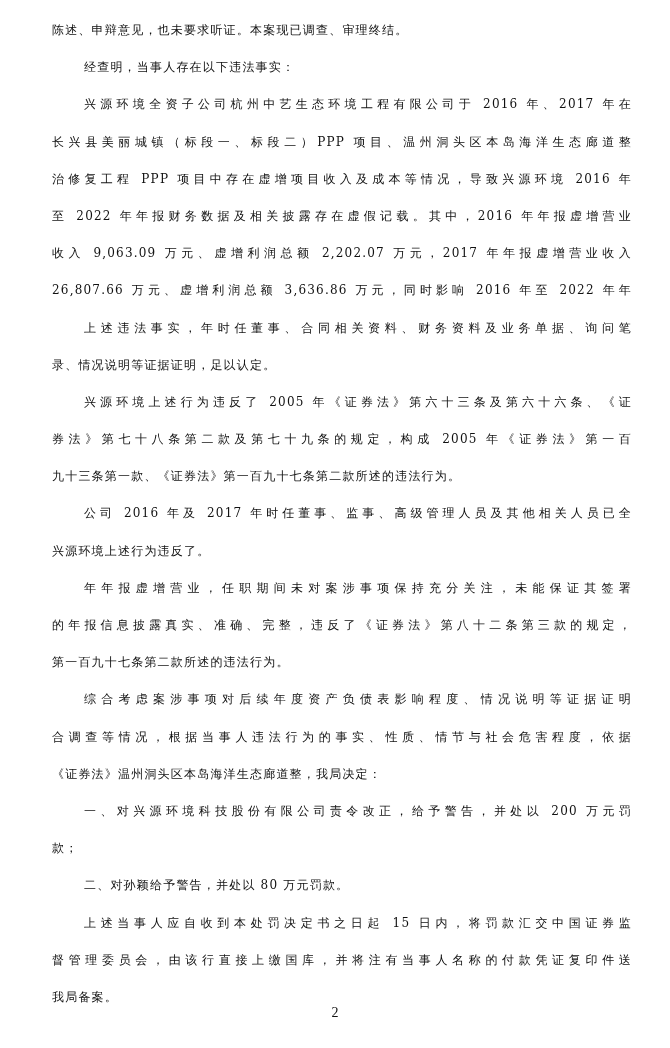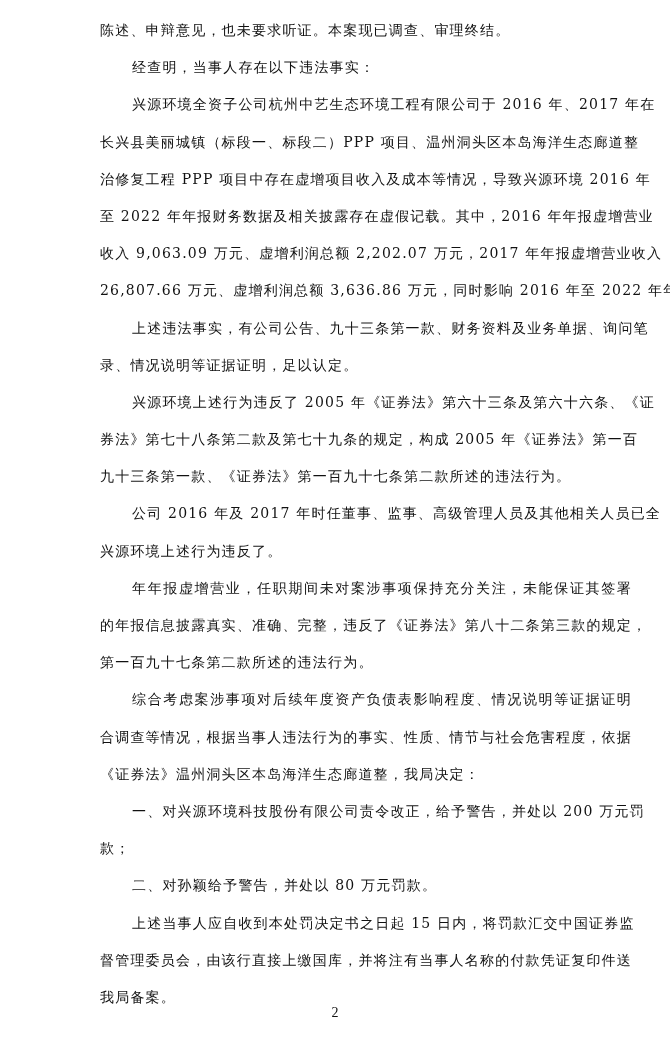--- a/index.html
+++ b/index.html
@@ -17,26 +17,25 @@
     }
     .page {
       position: absolute;
       left: 52px;
       top: 12px;
       width: 580px;
     }
     .line {
       height: 37.2px;
       line-height: 37.2px;
-      font-size: 14px;
+      font-size: 12px;
       white-space: nowrap;
       letter-spacing: 1.2px;
       text-align: justify;
       text-align-last: justify;
-      margin-left: 48px;
     }
     .line.last {
       text-align-last: left;
     }
     .line.indent {
       padding-left: 32px;
     }
     .page-number {
       position: absolute;
       left: 0;
@@ -53,21 +52,21 @@
 
 <div class="page">
   <div class="line last">陈述、申辩意见，也未要求听证。本案现已调查、审理终结。</div>
   <div class="line indent last">经查明，当事人存在以下违法事实：</div>
   <div class="line indent">兴源环境全资子公司杭州中艺生态环境工程有限公司于 2016 年、2017 年在</div>
   <div class="line">长兴县美丽城镇（标段一、标段二）PPP 项目、温州洞头区本岛海洋生态廊道整</div>
   <div class="line">治修复工程 PPP 项目中存在虚增项目收入及成本等情况，导致兴源环境 2016 年</div>
   <div class="line">至 2022 年年报财务数据及相关披露存在虚假记载。其中，2016 年年报虚增营业</div>
   <div class="line">收入 9,063.09 万元、虚增利润总额 2,202.07 万元，2017 年年报虚增营业收入</div>
   <div class="line">26,807.66 万元、虚增利润总额 3,636.86 万元，同时影响 2016 年至 2022 年年</div>
-  <div class="line indent">上述违法事实，有公司公告、九十三条第一款、财务资料及业务单据、询问笔</div>
+  <div class="line indent">上述违法事实，年时任董事、合同相关资料、财务资料及业务单据、询问笔</div>
   <div class="line last">录、情况说明等证据证明，足以认定。</div>
   <div class="line indent">兴源环境上述行为违反了 2005 年《证券法》第六十三条及第六十六条、《证</div>
   <div class="line">券法》第七十八条第二款及第七十九条的规定，构成 2005 年《证券法》第一百</div>
   <div class="line last">九十三条第一款、《证券法》第一百九十七条第二款所述的违法行为。</div>
   <div class="line indent">公司 2016 年及 2017 年时任董事、监事、高级管理人员及其他相关人员已全</div>
   <div class="line last">兴源环境上述行为违反了。</div>
   <div class="line indent">年年报虚增营业，任职期间未对案涉事项保持充分关注，未能保证其签署</div>
   <div class="line">的年报信息披露真实、准确、完整，违反了《证券法》第八十二条第三款的规定，</div>
   <div class="line last">第一百九十七条第二款所述的违法行为。</div>
   <div class="line indent">综合考虑案涉事项对后续年度资产负债表影响程度、情况说明等证据证明</div>

